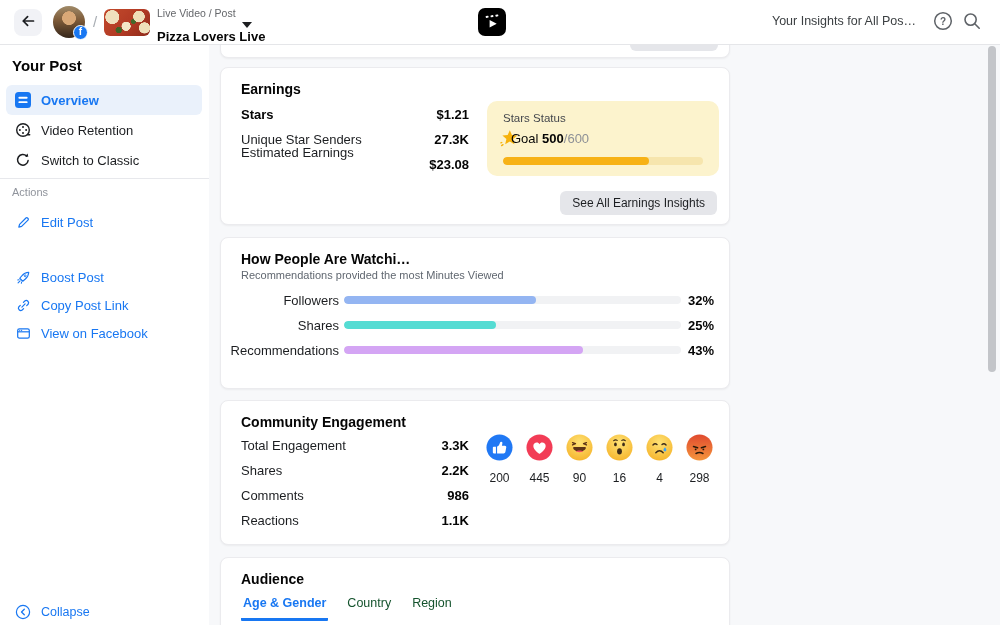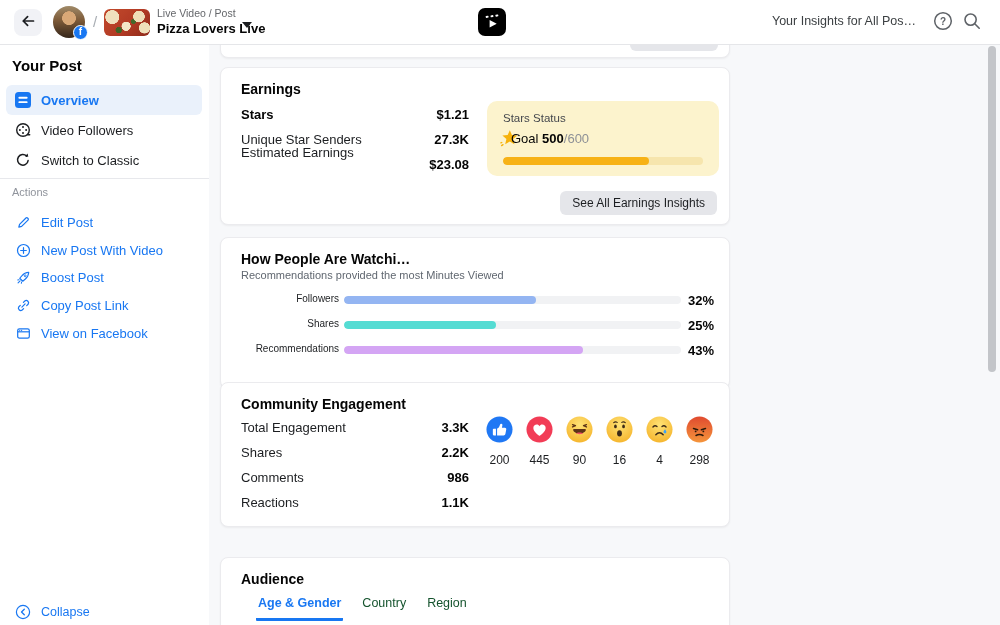--- a/index.html
+++ b/index.html
@@ -20,21 +20,21 @@
     background:
       radial-gradient(circle at 18% 30%, #f0e0bd 0 16%, rgba(0,0,0,0) 17%),
       radial-gradient(circle at 48% 64%, #f3e6c6 0 15%, rgba(0,0,0,0) 16%),
       radial-gradient(circle at 76% 28%, #efddb8 0 14%, rgba(0,0,0,0) 15%),
       radial-gradient(circle at 32% 78%, #3f6326 0 8%, rgba(0,0,0,0) 9%),
       radial-gradient(circle at 64% 46%, #44682a 0 7%, rgba(0,0,0,0) 8%),
       radial-gradient(circle at 88% 70%, #efe0ba 0 12%, rgba(0,0,0,0) 13%),
       linear-gradient(135deg,#c24a2c 0%,#b23a24 55%,#8e2a1a 100%);}
   .post-meta{position:absolute;left:157px;top:7px;}
   .post-type{font-size:10.5px;color:#65676b;}
-  .post-title{font-size:13px;font-weight:bold;color:#050505;margin-top:2px;}
+  .post-title{font-size:13px;font-weight:bold;color:#050505;margin-top:10px;}
   .caret-btn{position:absolute;left:238px;top:14px;width:18px;height:18px;border:none;background:transparent;cursor:pointer;}
   .video-app-icon{position:absolute;left:478px;top:8px;width:28px;height:28px;background:#000;border-radius:7px;display:flex;align-items:center;justify-content:center;}
   .view-insights{position:absolute;right:84px;top:14px;font-size:12.5px;color:#3c4043;background:none;border:none;cursor:pointer;}
   .hdr-icon-btn{position:absolute;top:11px;width:22px;height:22px;border:none;background:transparent;cursor:pointer;padding:0;}
   .help-btn{left:932px;} .search-btn{left:961px;}
   
   .sidebar{position:absolute;top:45px;left:0;width:249px;height:580px;background:#fff;border-right:1px solid #e2e4e8;}
   .sb-title{position:absolute;left:12px;top:12px;font-size:15px;font-weight:bold;color:#050505;}
   .sb-item{position:absolute;left:6px;width:196px;height:30px;border-radius:6px;display:flex;align-items:center;gap:10px;padding-left:9px;cursor:pointer;font-size:13px;color:#1c1e21;}
   .sb-item.active{background:#eaf1fb;color:#1877f2;font-weight:bold;}
@@ -58,35 +58,35 @@
   .goal-title{position:absolute;left:16px;top:11px;font-size:11.5px;color:#45484d;}
   .goal-star{position:absolute;left:10px;top:26px;}
   .goal-text{position:absolute;left:24px;top:30px;font-size:13px;color:#050505;}
   .goal-total{color:#8d9096;}
   .goal-track{position:absolute;left:16px;top:56px;width:200px;height:8px;border-radius:4px;background:#f6e5ad;overflow:hidden;}
   .goal-fill{height:8px;border-radius:4px;background:#f7b216;}
   .see-all-btn{position:absolute;right:12px;top:123px;height:24px;padding:0 12px;background:#e5e6ea;border:none;border-radius:6px;font-size:12px;color:#1c1e21;font-family:inherit;cursor:pointer;}
   
   .watching-card{top:192px;height:152px;}
   .w-subtitle{position:absolute;left:20px;top:31px;font-size:11px;color:#606770;}
-  .w-label{position:absolute;left:8px;width:110px;text-align:right;font-size:10px;color:#1c1e21;}
+  .w-label{position:absolute;left:8px;width:110px;text-align:right;font-size:13px;color:#1c1e21;}
   .w-track{position:absolute;left:123px;width:337px;height:8px;border-radius:4px;background:#f1f2f4;overflow:hidden;}
   .w-fill{height:8px;border-radius:4px;}
   .w-fill.followers{background:#94b5f2;} .w-fill.shares{background:#55dcd3;} .w-fill.recs{background:#d4a5f4;}
   .w-pct{position:absolute;right:15px;width:40px;text-align:right;font-size:13px;font-weight:bold;color:#050505;}
   
-  .engagement-card{top:337px;height:145px;}
+  .engagement-card{top:355px;height:145px;}
   .reactions{position:absolute;left:265px;top:33px;display:flex;gap:13px;}
   .reaction{width:27px;text-align:center;cursor:pointer;}
   .reaction .cnt{display:block;margin-top:6px;font-size:12px;color:#1c1e21;}
   
   .audience-card{top:512px;height:130px;}
   .tabs{position:absolute;left:20px;top:36px;display:flex;gap:17px;}
   .tab{font-size:12.5px;color:#14532d;padding:2px 2px 8px;border-bottom:3px solid transparent;border-radius:1px;cursor:pointer;background:none;font-family:inherit;border-top:none;border-left:none;border-right:none;}
-  .tab.active{color:#1877f2;font-weight:bold;border-bottom-color:#1877f2;margin-left:15px;}
+  .tab.active{color:#1877f2;font-weight:bold;border-bottom-color:#1877f2;}
   
   .scroll-thumb{position:absolute;left:988px;top:46px;width:8px;height:326px;border-radius:4px;background:#c3c5c9;}
 </style>
 </head>
 <body>
 
 <div class="header">
   <button class="back-btn">
     <span>
       <svg width="16" height="16" viewBox="0 0 16 16">
@@ -154,21 +154,21 @@
     <span class="sb-ic">
       <svg width="16" height="16" viewBox="0 0 16 16">
           <circle cx="8" cy="8" r="6.3" fill="none" stroke="#1c1e21" stroke-width="1.4"></circle>
           <circle cx="8" cy="4.9" r="1" fill="#1c1e21"></circle>
           <circle cx="8" cy="11.1" r="1" fill="#1c1e21"></circle>
           <circle cx="4.9" cy="8" r="1" fill="#1c1e21"></circle>
           <circle cx="11.1" cy="8" r="1" fill="#1c1e21"></circle>
           <path d="M12.7 12.7h2" stroke="#1c1e21" stroke-width="1.4" stroke-linecap="round"></path>
         </svg>
     </span>
-    <span>Video Followers</span>
+    <span>Video Retention</span>
   </div>
   <div class="sb-item" style="top:100px">
     <span class="sb-ic">
       <svg width="16" height="16" viewBox="0 0 16 16">
           <path d="M13.1 8.6a5.3 5.3 0 1 1-1.5-4.5" fill="none" stroke="#1c1e21" stroke-width="1.5" stroke-linecap="round"></path>
           <path d="M12.6 1.4l.7 3.3-3.3-.5z" fill="#1c1e21"></path>
         </svg>
     </span>
     <span>Switch to Classic</span>
   </div>
@@ -176,29 +176,20 @@
   <div class="sb-divider"></div>
   <div class="sb-actions-label">Actions</div>
 
   <div class="sb-item action" style="top:163px">
     <span class="sb-ic">
       <svg width="15" height="15" viewBox="0 0 16 16">
           <path d="M3 13l.8-3L10.6 3.2a1.2 1.2 0 0 1 1.7 0l.5.5a1.2 1.2 0 0 1 0 1.7L6 12.2 3 13z" fill="none" stroke="#1877f2" stroke-width="1.3" stroke-linejoin="round"></path>
         </svg>
     </span>
     <span>Edit Post</span>
-  </div>
-  <div class="sb-item action" style="top:191px">
-    <span class="sb-ic">
-      <svg width="15" height="15" viewBox="0 0 16 16">
-          <circle cx="8" cy="8" r="6.4" fill="none" stroke="#1877f2" stroke-width="1.3"></circle>
-          <path d="M8 5v6M5 8h6" stroke="#1877f2" stroke-width="1.3" stroke-linecap="round"></path>
-        </svg>
-    </span>
-    <span>New Post With Video</span>
   </div>
   <div class="sb-item action" style="top:218px">
     <span class="sb-ic">
       <svg width="15" height="15" viewBox="0 0 16 16">
           <path d="M13.6 2.4c-3 .2-5.4 1.4-7.2 3.6L4 8.8l3.2 3.2 2.8-2.4c2.2-1.8 3.4-4.2 3.6-7.2z" fill="none" stroke="#1877f2" stroke-width="1.2" stroke-linejoin="round"></path>
           <circle cx="9.8" cy="6.2" r="1" fill="none" stroke="#1877f2" stroke-width="1"></circle>
           <path d="M2.2 13.8l2.2-2.2M1.8 10.6l1.4-.3M5.7 14.2l.3-1.4" stroke="#1877f2" stroke-width="1.1" stroke-linecap="round"></path>
         </svg>
     </span>
     <span>Boost Post</span>

